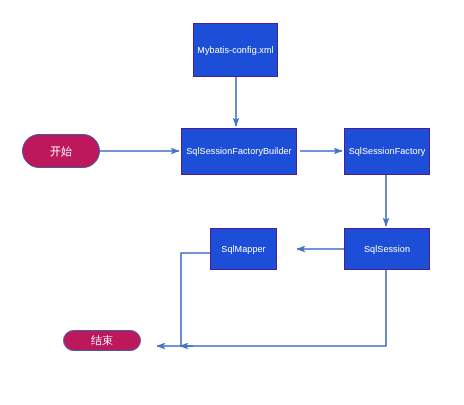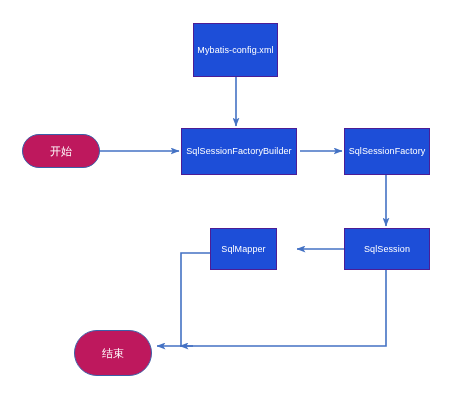--- a/index.html
+++ b/index.html
@@ -102,17 +102,17 @@
   </div>
 
   <div class="node node-process" style="left:344px; top:228px; width:86px; height:42px;">
     <span class="node-label">SqlSession</span>
   </div>
 
   <div class="node node-process" style="left:210px; top:228px; width:67px; height:42px;">
     <span class="node-label">SqlMapper</span>
   </div>
 
-  <div class="node node-terminator" style="left:74px; top:330px; width:78px; height:46px;">
+  <div class="node node-terminator" style="left:63px; top:330px; width:78px; height:21px;">
     <span class="node-label">结束</span>
   </div>
 
 </div>
 
 </body></html>

